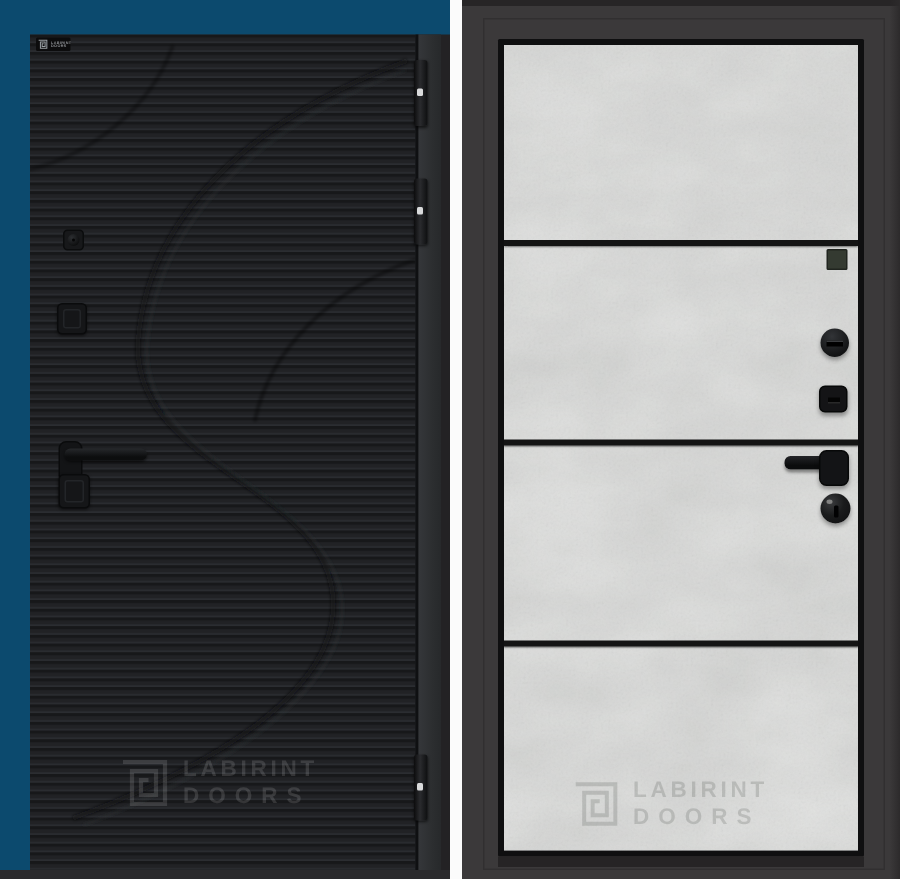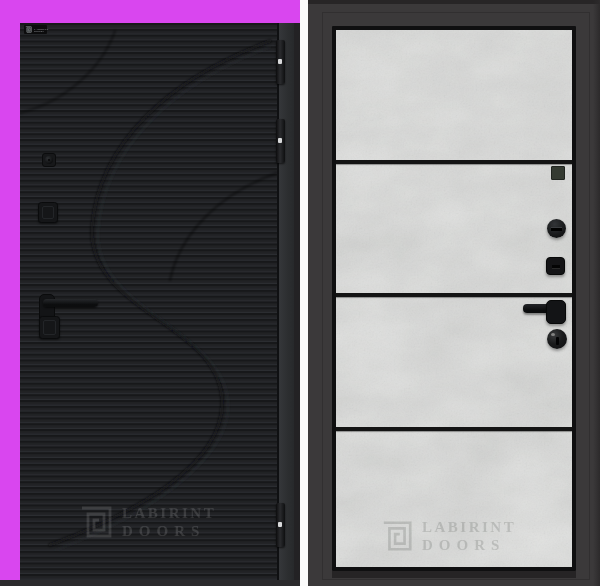--- a/index.html
+++ b/index.html
@@ -1,19 +1,19 @@
 <!DOCTYPE html>
 <html><head>
 <meta charset="utf-8">
 <style>
   html,body{margin:0;padding:0;background:#2e2d2f;}
   .stage{
     position:relative;width:600px;height:586px;overflow:hidden;
-    background:#d946ef;
-    font-family:Liberation Serif, serif;
+    background:#0c4a6e;
+    font-family:Liberation Sans, sans-serif;
   }
   .a{position:absolute;}
 
   
   .front-leaf{left:20px;top:23px;width:274px;height:557px;background:#1f2023;}
   .front-seam{left:257px;top:0;width:2px;height:557px;background:#0f1012;}
   .front-edge{left:259px;top:0;width:15px;height:557px;
     background:linear-gradient(90deg,#35373a,#2c2e30 60%,#27292b);}
   .front-shadow-right{left:294px;top:23px;width:7px;height:557px;background:#232224;}
   .front-below{left:0;top:580px;width:300px;height:6px;background:#2b2a2c;}

